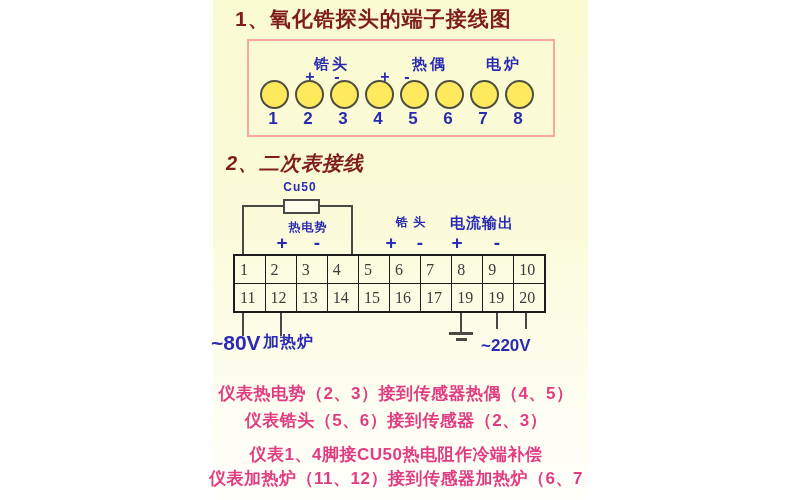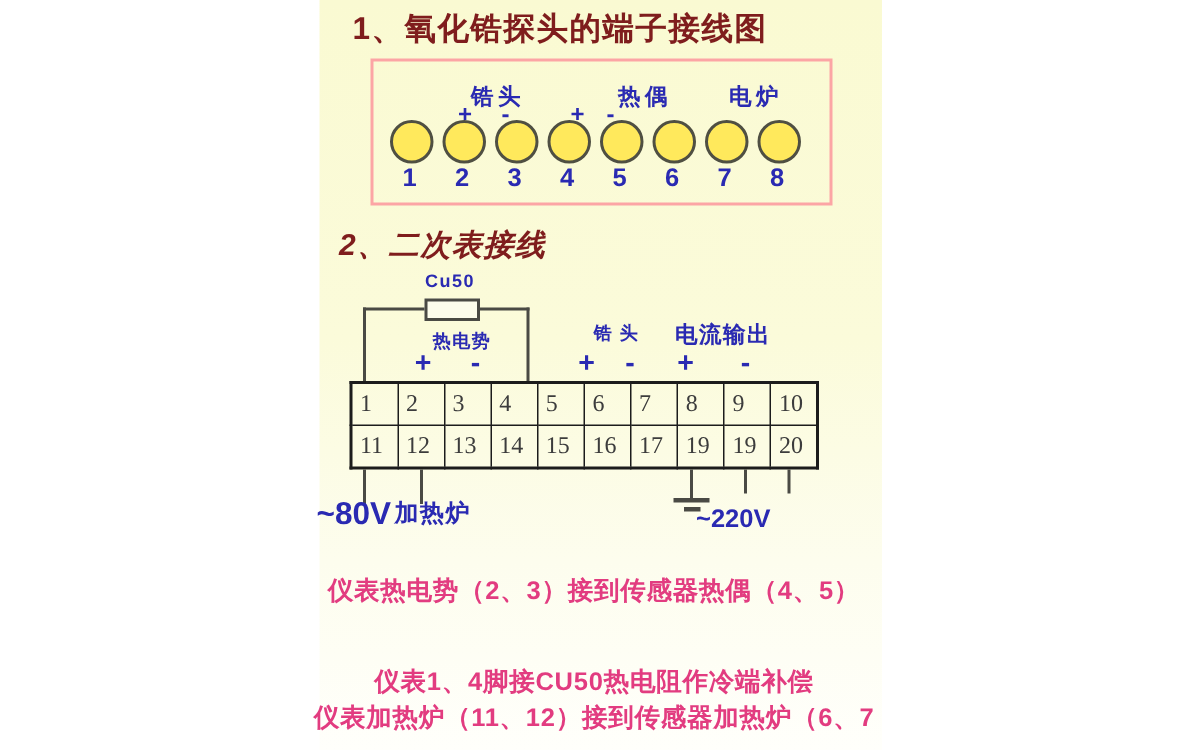--- a/index.html
+++ b/index.html
@@ -149,18 +149,19 @@
   <div class="abs wire" style="left:496px;top:313px;width:2px;height:16px"></div>
   <div class="abs wire" style="left:525px;top:313px;width:2px;height:16px"></div>
 
   <div>
     <div class="abs wire" style="left:449px;top:332px;width:24px;height:3px"></div>
     <div class="abs wire" style="left:456px;top:338px;width:11px;height:3px"></div>
   </div>
 
   <div class="abs blue" style="left:211px;top:331px;font-size:21px">~80V</div>
   <div class="abs blue" style="left:263px;top:332px;font-size:16px;letter-spacing:1px">加热炉</div>
-  <div class="abs blue" style="left:464px;top:336px;font-size:17px">~220V</div>
+  <div class="abs blue" style="left:481px;top:336px;font-size:17px">~220V</div>
 
   <div class="abs note" style="top:382px">仪表热电势（2、3）接到传感器热偶（4、5）</div>
+  <div class="abs note" style="top:409px">仪表锆头（5、6）接到传感器（2、3）</div>
   <div class="abs note" style="top:443px">仪表1、4脚接CU50热电阻作冷端补偿</div>
   <div class="abs note" style="top:467px">仪表加热炉（11、12）接到传感器加热炉（6、7</div>
 </div>
 
 </body></html>

